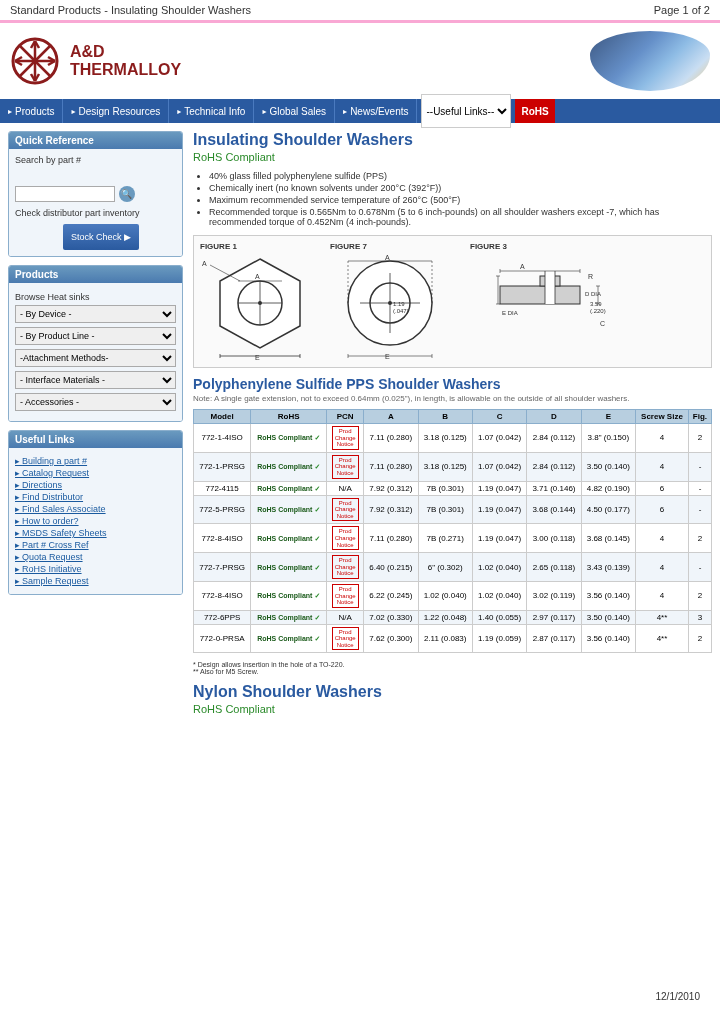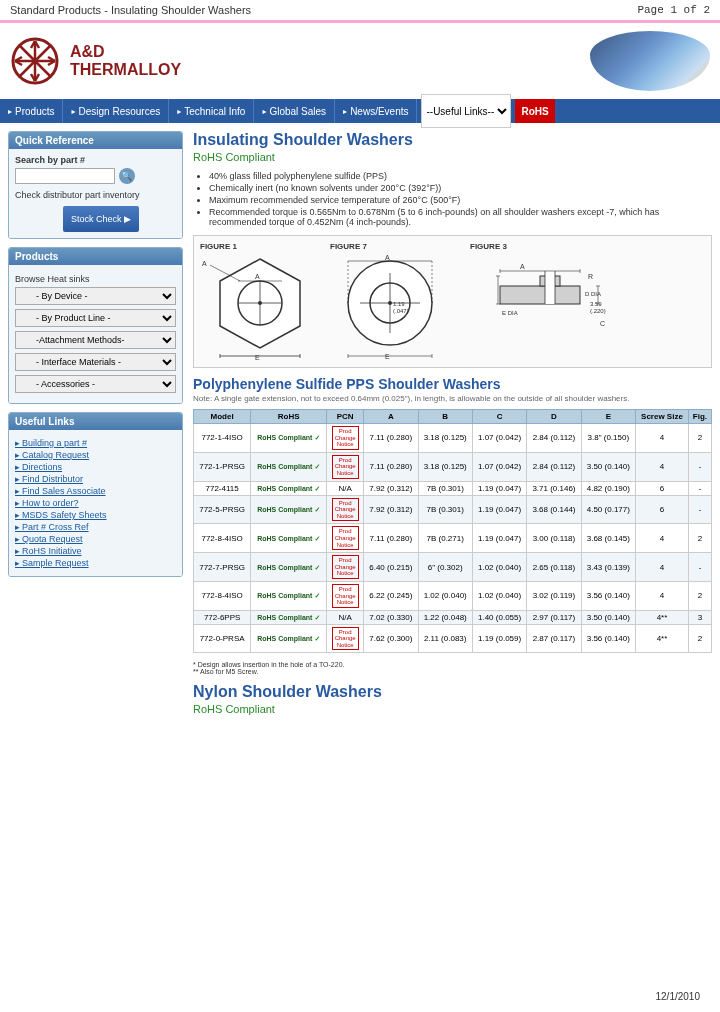--- a/index.html
+++ b/index.html
@@ -15,21 +15,21 @@
     .top-bar {
       display: flex;
       justify-content: space-between;
       align-items: center;
       padding: 4px 10px;
       border-bottom: 3px solid #f9a8d4;
       background: #fff;
       text-align: center;
     }
     .top-bar-title { font-size: 11px; color: #333; }
-    .top-bar-page { font-size: 11px; color: #333; font-family: Liberation Mono, monospace; }
+    .top-bar-page { font-size: 11px; color: #333; }
 
     
     .logo-area {
       display: flex;
       align-items: center;
       padding: 8px 10px;
       gap: 10px;
     }
     .logo-snowflake {
       width: 50px;
@@ -110,21 +110,21 @@
       background: linear-gradient(to bottom, #6a9abf, #4a7aaf);
       color: #fff;
       font-size: 10px;
       font-weight: bold;
       padding: 3px 6px;
     }
     .sidebar-box-content {
       background: #f0f5fa;
       padding: 6px;
     }
-    .search-label { font-size: 9px; color: #333; margin-bottom: 3px; font-weight: bold; }
+    .search-label { font-size: 9px; color: #333; margin-bottom: 21px; }
     .search-row { display: flex; align-items: center; gap: 4px; }
     .search-input {
       width: 100px;
       height: 16px;
       border: 1px solid #aaa;
       font-size: 9px;
       padding: 1px 3px;
     }
     .search-icon {
       width: 16px;
@@ -150,21 +150,20 @@
       border-radius: 2px;
       margin-top: 3px;
       margin-left: 48px;
     }
     .browse-select {
       width: 100%;
       height: 18px;
       font-size: 9px;
       margin-bottom: 4px;
       border: 1px solid #aaa;
-      padding-left: 16px;
     }
 
     
     .useful-link {
       font-size: 9px;
       color: #1a5a9f;
       text-decoration: underline;
       display: block;
       margin: 2px 0;
       cursor: pointer;

